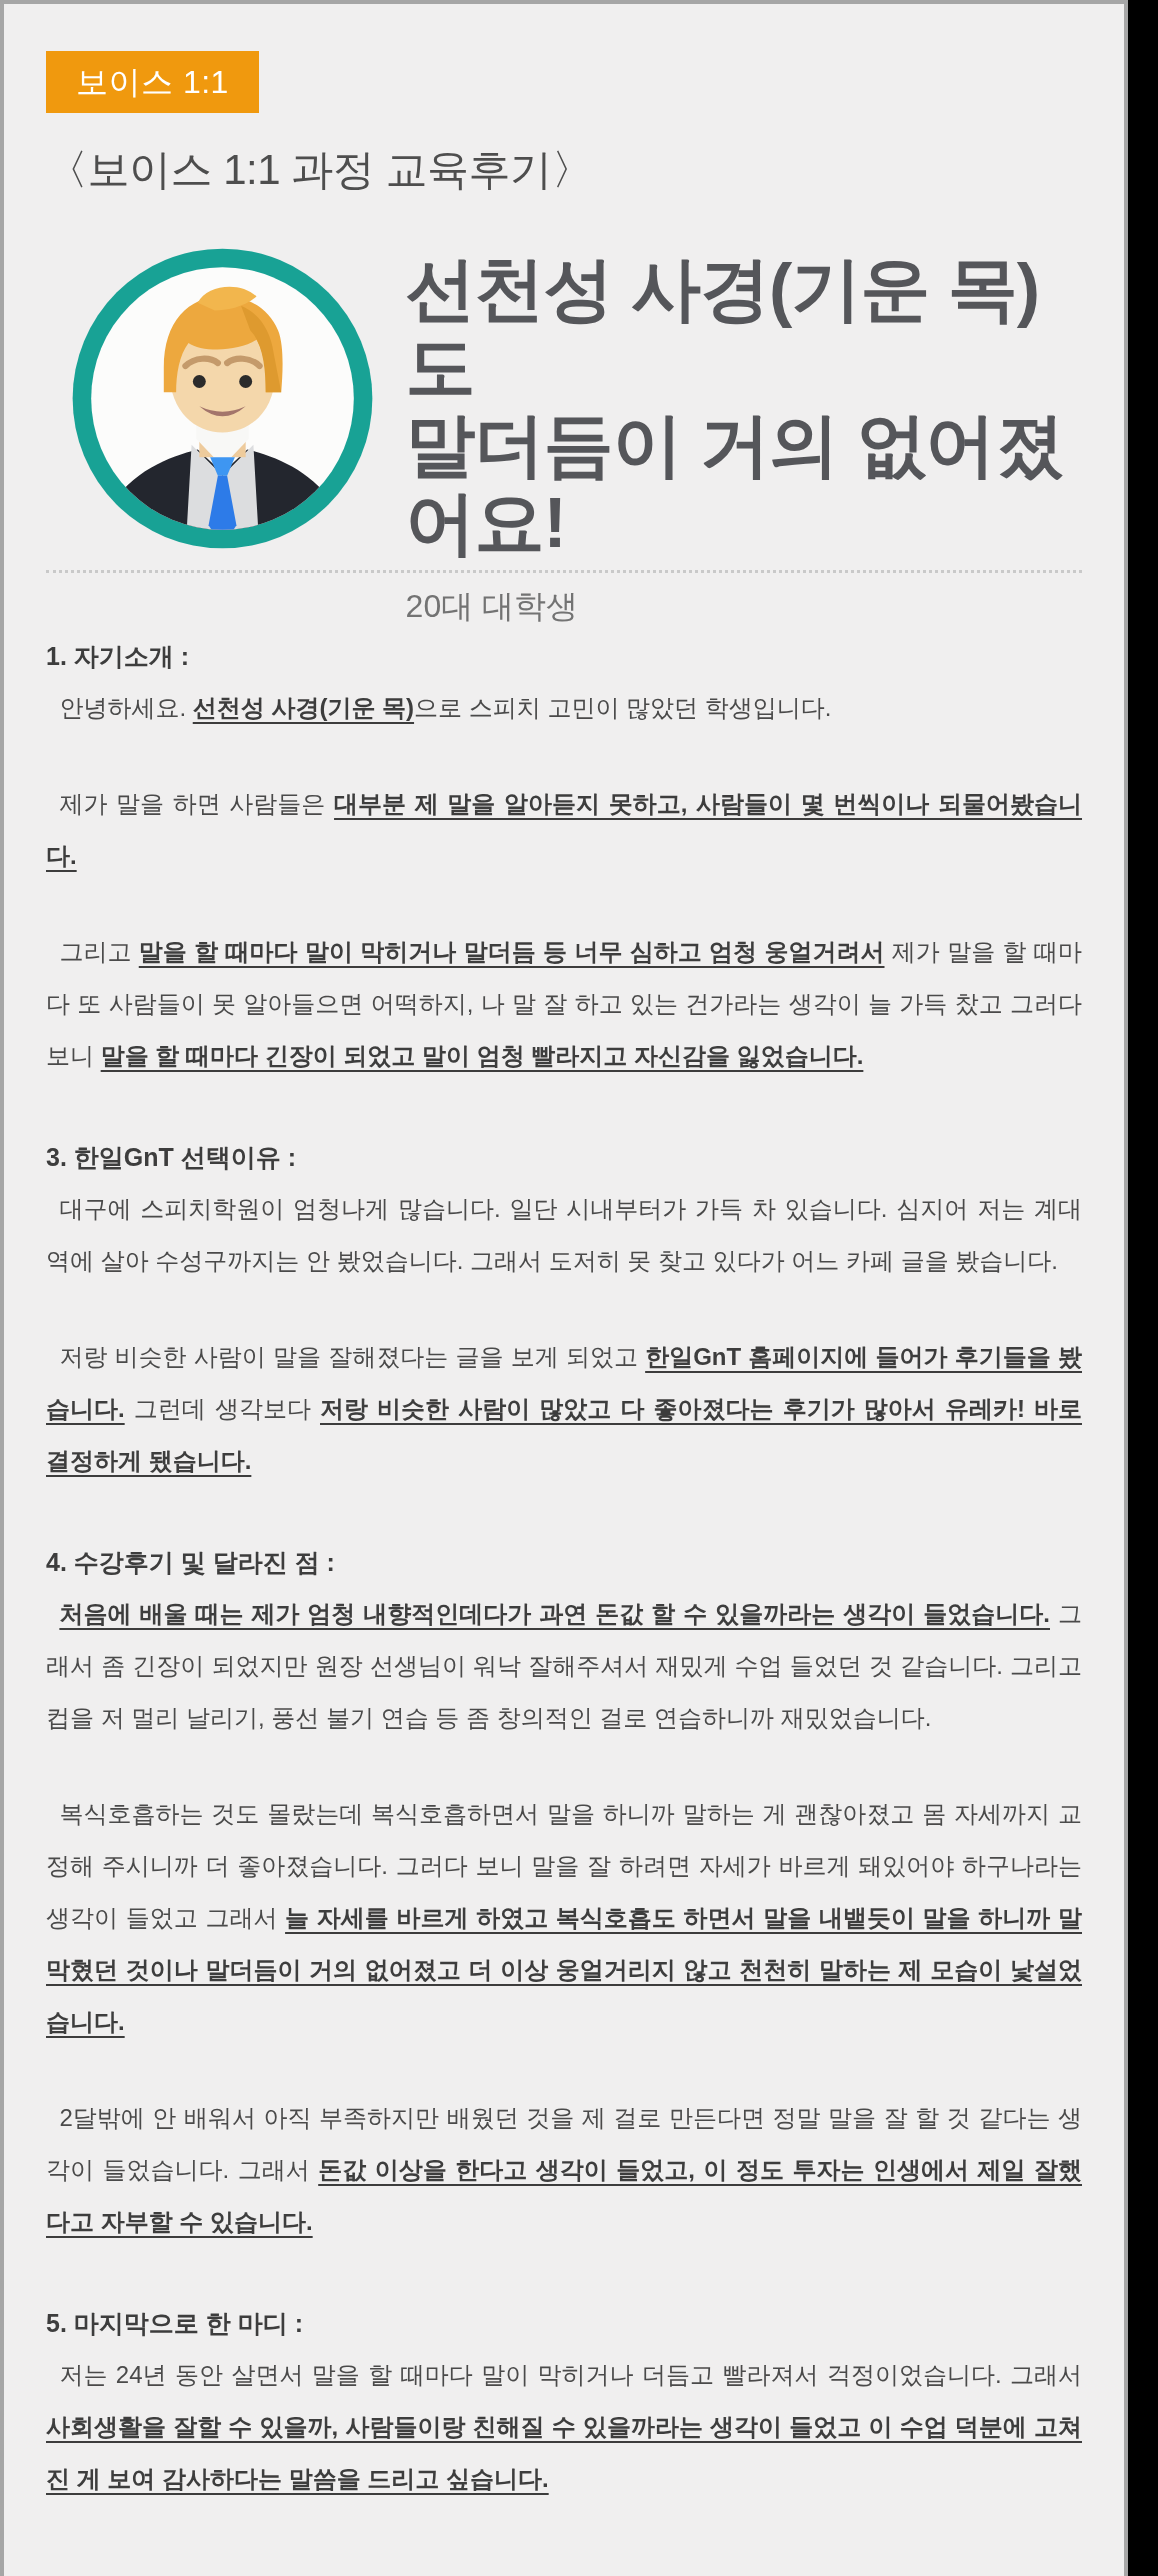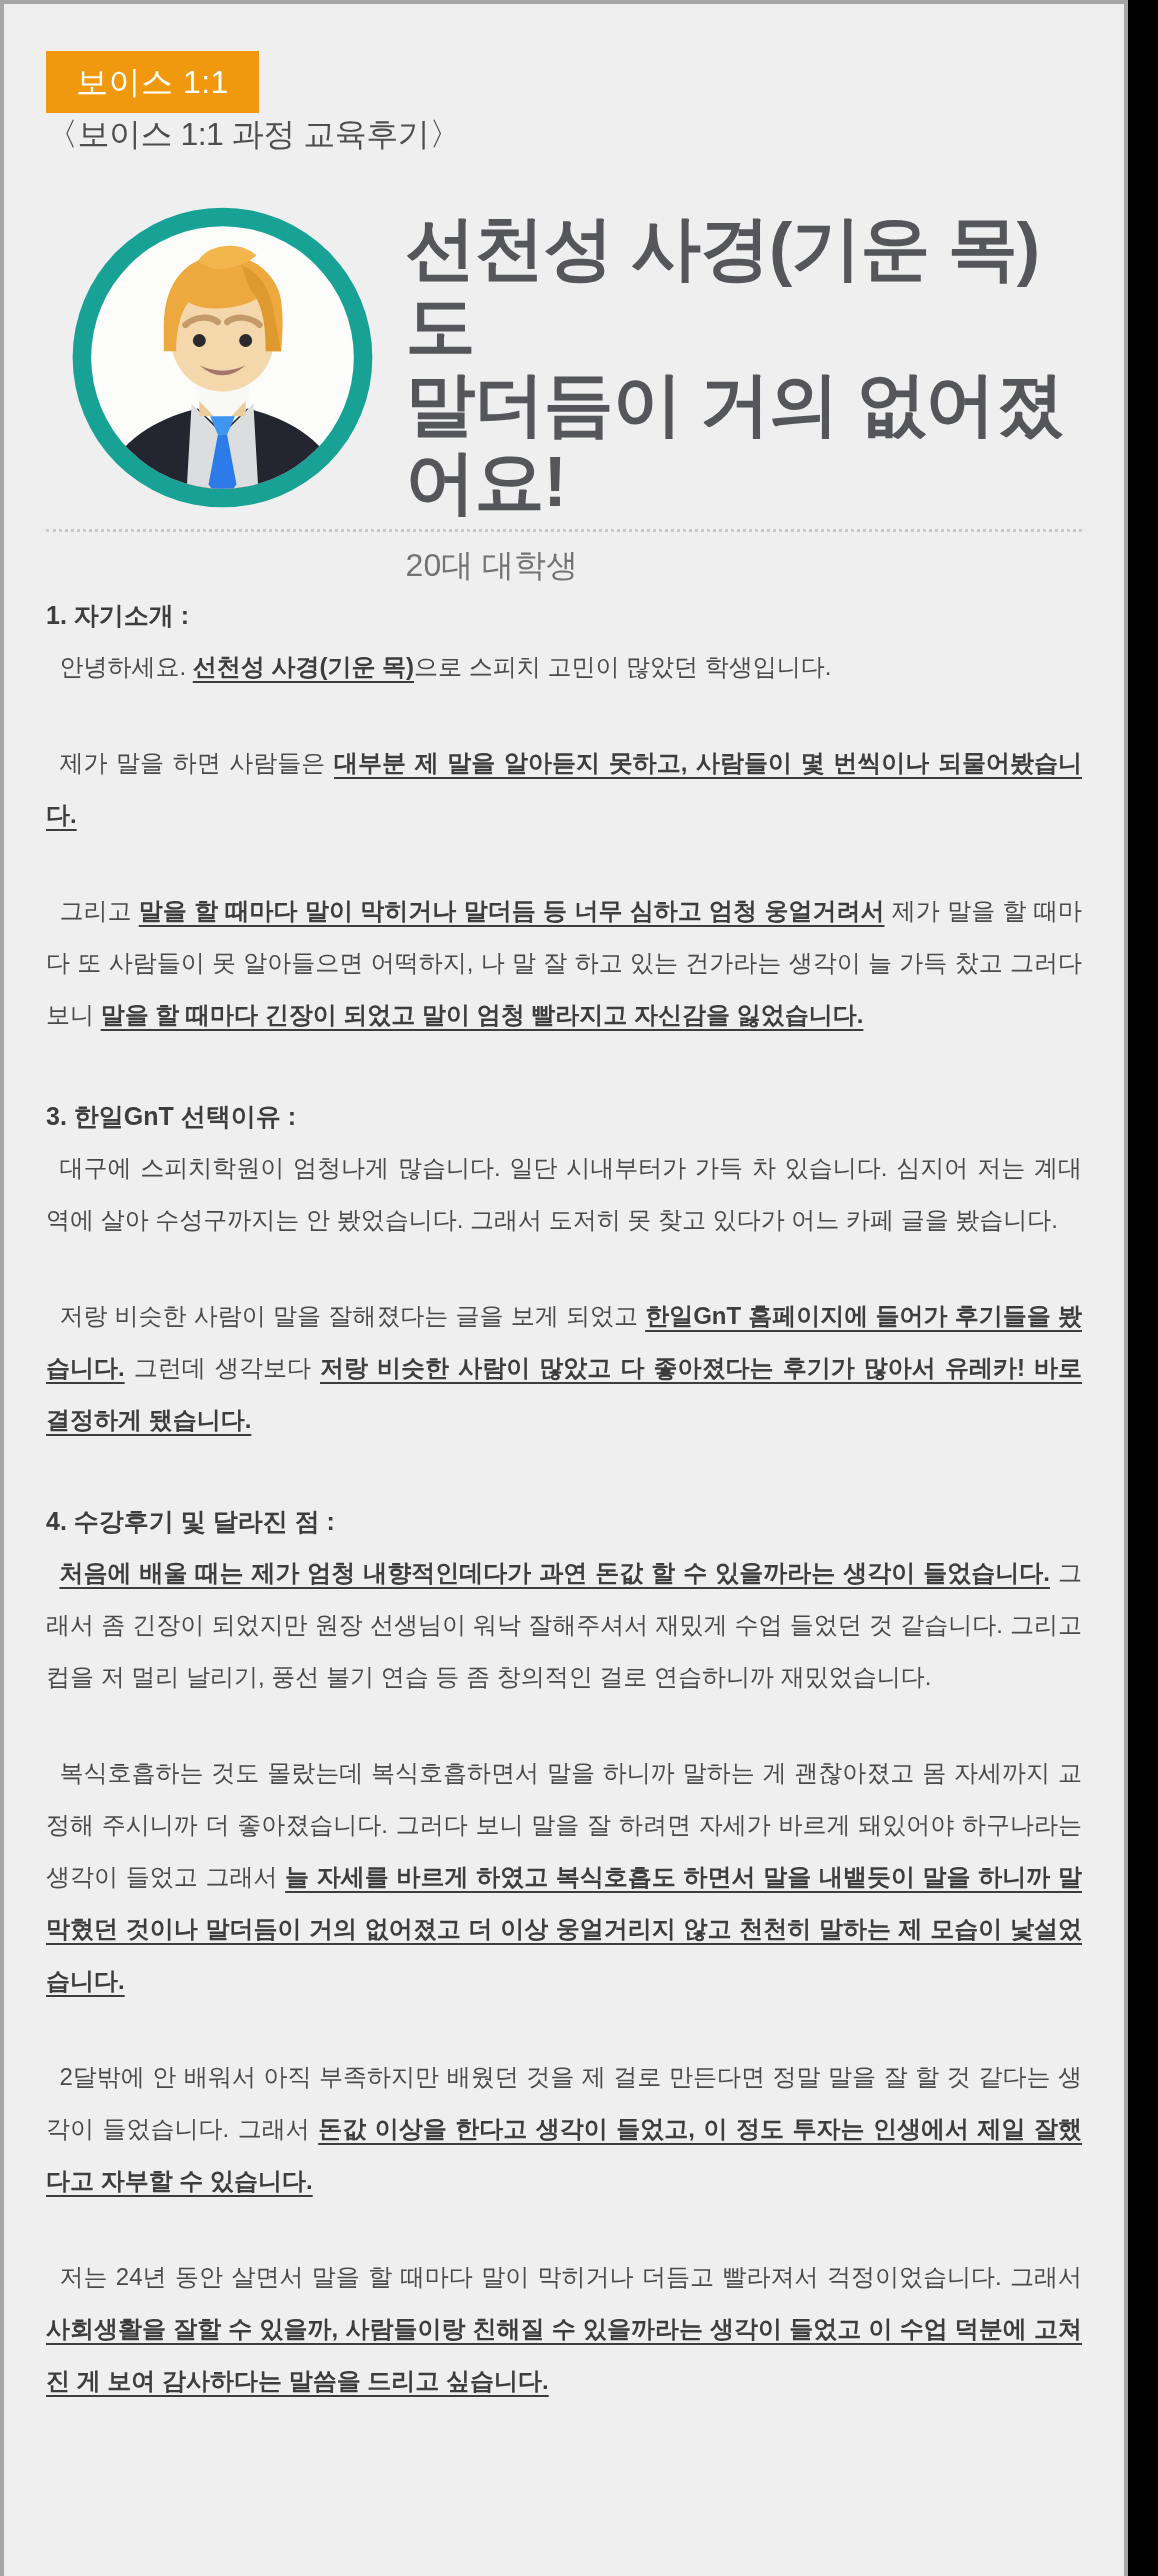--- a/index.html
+++ b/index.html
@@ -24,21 +24,22 @@
     display:inline-block;
     margin-top:47px;
     background:#f0990e;
     color:#ffffff;
     font-size:32px; font-weight:400;
     line-height:62px; padding:0 30px;
     letter-spacing:0.5px;
   }
 
   .review-tag {
-    font-size:32px;
+    margin-top:29px;
+    font-size:42px;
     color:#4e4e4e;
     letter-spacing:-0.5px;
   }
 
   .profile-row {
     margin-top:46px;
     padding-left:21.6px;
     display:flex; gap:29px; align-items:flex-start;
     height:314px;
   }
@@ -140,18 +141,19 @@
         <p class="body-para"><span>안녕하세요. </span><span class="em">선천성 사경(기운 목)</span><span>으로 스피치 고민이 많았던 학생입니다.</span></p>
         <p class="body-para"><span>제가 말을 하면 사람들은 </span><span class="em">대부분 제 말을 알아듣지 못하고, 사람들이 몇 번씩이나 되물어봤습니다.</span></p>
         <p class="body-para"><span>그리고 </span><span class="em">말을 할 때마다 말이 막히거나 말더듬 등 너무 심하고 엄청 웅얼거려서</span><span> 제가 말을 할 때마다 또 사람들이 못 알아들으면 어떡하지, 나 말 잘 하고 있는 건가라는 생각이 늘 가득 찼고 그러다 보니 </span><span class="em">말을 할 때마다 긴장이 되었고 말이 엄청 빨라지고 자신감을 잃었습니다.</span></p>
         <h3 class="sec-heading">3. 한일GnT 선택이유 :</h3>
         <p class="body-para"><span>대구에 스피치학원이 엄청나게 많습니다. 일단 시내부터가 가득 차 있습니다. 심지어 저는 계대역에 살아 수성구까지는 안 봤었습니다. 그래서 도저히 못 찾고 있다가 어느 카페 글을 봤습니다.</span></p>
         <p class="body-para"><span>저랑 비슷한 사람이 말을 잘해졌다는 글을 보게 되었고 </span><span class="em">한일GnT 홈페이지에 들어가 후기들을 봤습니다.</span><span> 그런데 생각보다 </span><span class="em">저랑 비슷한 사람이 많았고 다 좋아졌다는 후기가 많아서 유레카! 바로 결정하게 됐습니다.</span></p>
         <h3 class="sec-heading">4. 수강후기 및 달라진 점 :</h3>
         <p class="body-para"><span class="em">처음에 배울 때는 제가 엄청 내향적인데다가 과연 돈값 할 수 있을까라는 생각이 들었습니다.</span><span> 그래서 좀 긴장이 되었지만 원장 선생님이 워낙 잘해주셔서 재밌게 수업 들었던 것 같습니다. 그리고 컵을 저 멀리 날리기, 풍선 불기 연습 등 좀 창의적인 걸로 연습하니까 재밌었습니다.</span></p>
         <p class="body-para"><span>복식호흡하는 것도 몰랐는데 복식호흡하면서 말을 하니까 말하는 게 괜찮아졌고 몸 자세까지 교정해 주시니까 더 좋아졌습니다. 그러다 보니 말을 잘 하려면 자세가 바르게 돼있어야 하구나라는 생각이 들었고 그래서 </span><span class="em">늘 자세를 바르게 하였고 복식호흡도 하면서 말을 내뱉듯이 말을 하니까 말 막혔던 것이나 말더듬이 거의 없어졌고 더 이상 웅얼거리지 않고 천천히 말하는 제 모습이 낯설었습니다.</span></p>
         <p class="body-para"><span>2달밖에 안 배워서 아직 부족하지만 배웠던 것을 제 걸로 만든다면 정말 말을 잘 할 것 같다는 생각이 들었습니다. 그래서 </span><span class="em">돈값 이상을 한다고 생각이 들었고, 이 정도 투자는 인생에서 제일 잘했다고 자부할 수 있습니다.</span></p>
+        <h3 class="sec-heading">5. 마지막으로 한 마디 :</h3>
         <p class="body-para"><span>저는 24년 동안 살면서 말을 할 때마다 말이 막히거나 더듬고 빨라져서 걱정이었습니다. 그래서 </span><span class="em">사회생활을 잘할 수 있을까, 사람들이랑 친해질 수 있을까라는 생각이 들었고 이 수업 덕분에 고쳐진 게 보여 감사하다는 말씀을 드리고 싶습니다.</span></p>
       </div>
 
   </div>
 </div>
 
 
 </body></html>

